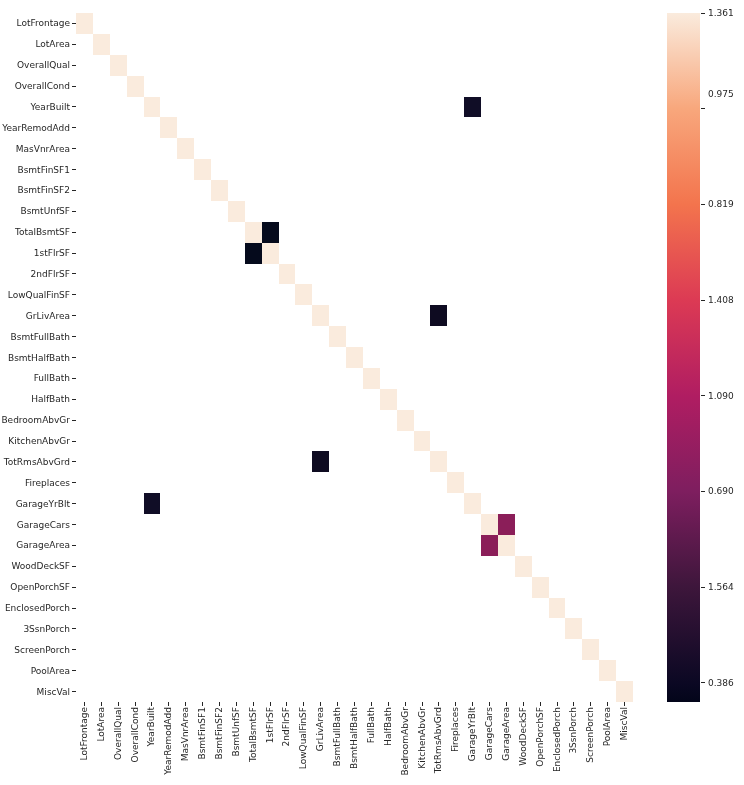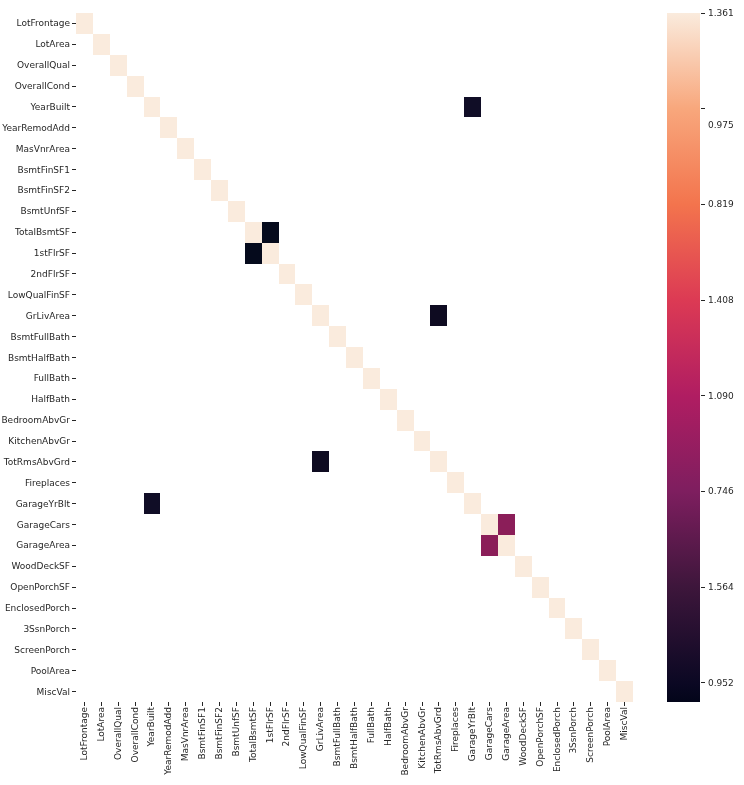--- a/index.html
+++ b/index.html
@@ -213,27 +213,27 @@
       <div class="xtick" style="left: 607.182px; top: 702px;"></div>
       <div class="xlab" style="left: 602.182px; top: 707px;">PoolArea</div>
       <div class="xtick" style="left: 624.061px; top: 702px;"></div>
       <div class="xlab" style="left: 619.061px; top: 707px;">MiscVal</div>
     </div>
   <div id="cbar" class="cbar" style="background: linear-gradient(rgb(250, 235, 221) 0%, rgb(248, 167, 124) 13.89%, rgb(243, 116, 77) 27.78%, rgb(220, 58, 84) 41.67%, rgb(176, 29, 98) 55.56%, rgb(126, 30, 95) 69.44%, rgb(61, 22, 59) 83.33%, rgb(11, 8, 35) 97.22%, rgb(3, 5, 26) 100%);"></div>
   <div id="cbticks">
       <div class="cbtick" style="top: 12.5px;"></div>
       <div class="cblab" style="top: 8px;">1.361</div>
       <div class="cbtick" style="top: 108.194px;"></div>
-      <div class="cblab" style="top: 120px;">0.975</div>
+      <div class="cblab" style="top: 89px;">0.975</div>
       <div class="cbtick" style="top: 203.889px;"></div>
       <div class="cblab" style="top: 199.389px;">0.819</div>
       <div class="cbtick" style="top: 299.583px;"></div>
       <div class="cblab" style="top: 295.083px;">1.408</div>
       <div class="cbtick" style="top: 395.278px;"></div>
       <div class="cblab" style="top: 390.778px;">1.090</div>
       <div class="cbtick" style="top: 490.972px;"></div>
-      <div class="cblab" style="top: 486.472px;">0.746</div>
+      <div class="cblab" style="top: 486.472px;">0.690</div>
       <div class="cbtick" style="top: 586.667px;"></div>
       <div class="cblab" style="top: 582.167px;">1.564</div>
       <div class="cbtick" style="top: 682.361px;"></div>
-      <div class="cblab" style="top: 677.861px;">0.952</div>
+      <div class="cblab" style="top: 677.861px;">0.386</div>
     </div>
 </div>
 
 </body></html>

